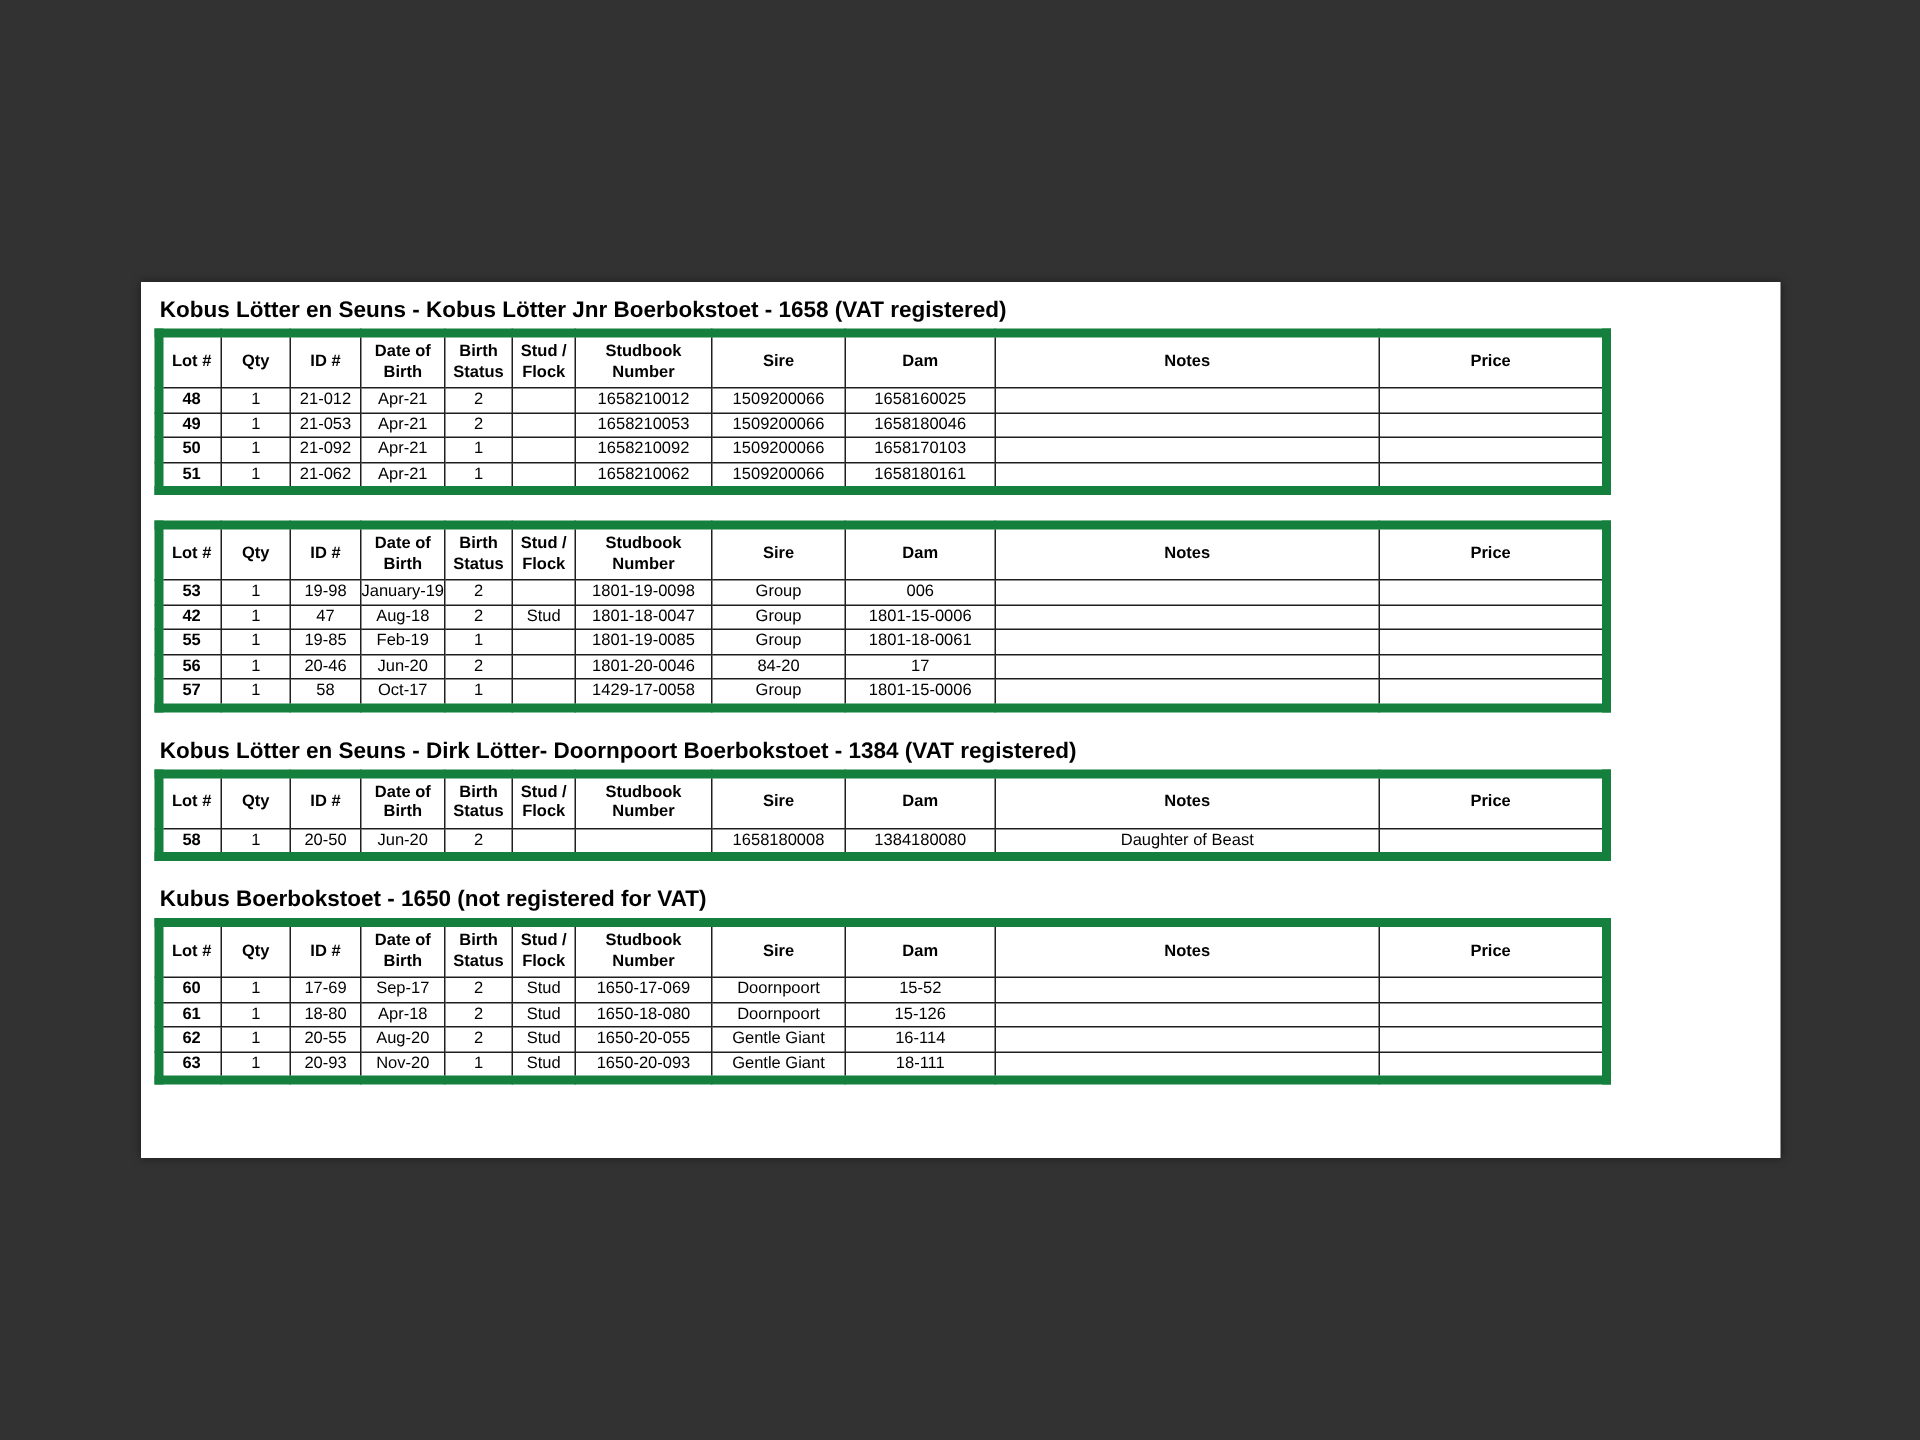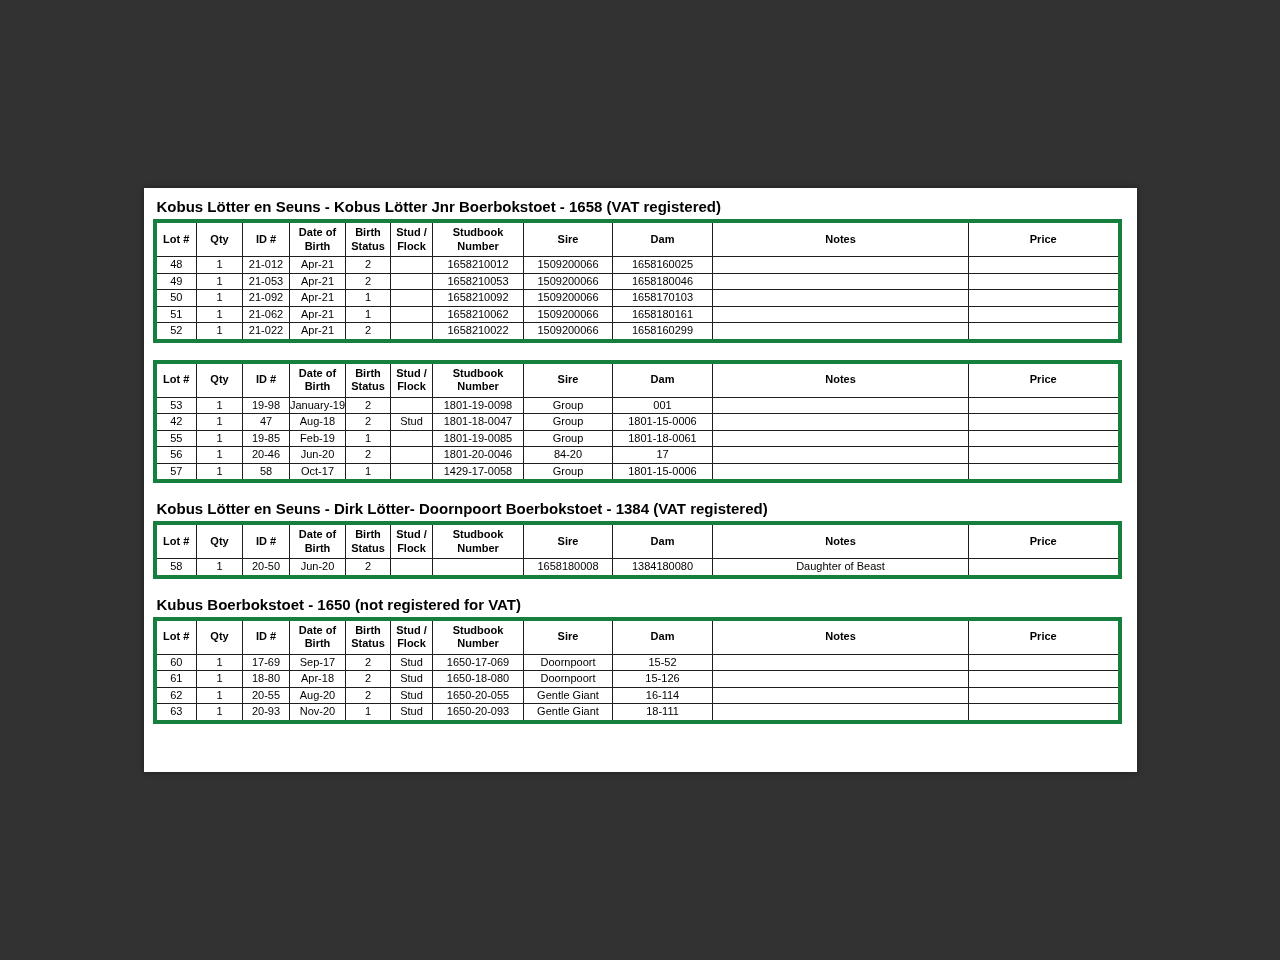--- a/index.html
+++ b/index.html
@@ -11,42 +11,42 @@
     height: 960px;
     background: #323232;
     display: flex;
     align-items: center;
     justify-content: center;
     font-family: "Liberation Sans", sans-serif;
     color: #000;
     overflow: hidden;
   }
   .page {
-    width: 993px;
+    width: 1093px;
     height: 584px;
     background: #ffffff;
     box-sizing: border-box;
     padding: 10px 0 0 9px;
     box-shadow: 0 0 6px rgba(0,0,0,0.45);
   }
   .section + .section {
     margin-top: 17px;
   }
   .section-title {
     font-size: 15px;
     font-weight: bold;
     line-height: 18px;
     margin: 0 0 3px 4px;
     white-space: nowrap;
   }
   table.lots-table {
     border-collapse: collapse;
     table-layout: fixed;
     width: 965px;
-    border: 4px solid #15803d;
+    border: 6px solid #15803d;
   }
   table.lots-table th,
   table.lots-table td {
     border: 1.5px solid #1f1f1f;
     text-align: center;
     vertical-align: middle;
     padding: 0;
     overflow: hidden;
     white-space: nowrap;
   }
@@ -54,21 +54,21 @@
     font-size: 11px;
     font-weight: bold;
     height: 33px;
     line-height: 13.5px;
   }
   table.lots-table td {
     font-size: 11px;
     height: 15.5px;
     line-height: 15.5px;
   }
-  td.cell-lot { font-weight: normal; }
+  td.cell-lot { font-weight: bold; }
   
   col.col-lot          { width: 42px; }
   col.col-qty          { width: 46px; }
   col.col-id           { width: 47px; }
   col.col-dob          { width: 56px; }
   col.col-birth_status { width: 45px; }
   col.col-stud_flock   { width: 42px; }
   col.col-studbook     { width: 91px; }
   col.col-sire         { width: 89px; }
   col.col-dam          { width: 100px; }
@@ -182,33 +182,20 @@
             <td class="cell-id">21-062</td>
             <td class="cell-dob">Apr-21</td>
             <td class="cell-birth_status">1</td>
             <td class="cell-stud_flock"></td>
             <td class="cell-studbook">1658210062</td>
             <td class="cell-sire">1509200066</td>
             <td class="cell-dam">1658180161</td>
             <td class="cell-notes"></td>
             <td class="cell-price"></td>
           </tr>
-          <tr>
-            <td class="cell-lot">52</td>
-            <td class="cell-qty">1</td>
-            <td class="cell-id">21-022</td>
-            <td class="cell-dob">Apr-21</td>
-            <td class="cell-birth_status">2</td>
-            <td class="cell-stud_flock"></td>
-            <td class="cell-studbook">1658210022</td>
-            <td class="cell-sire">1509200066</td>
-            <td class="cell-dam">1658160299</td>
-            <td class="cell-notes"></td>
-            <td class="cell-price"></td>
-          </tr>
         </tbody>
     </table>
   </section>
 
   <section class="section">
     <table class="lots-table">
       <colgroup>
           <col class="col-lot">
           <col class="col-qty">
           <col class="col-id">
@@ -265,21 +252,21 @@
       <tbody>
           <tr>
             <td class="cell-lot">53</td>
             <td class="cell-qty">1</td>
             <td class="cell-id">19-98</td>
             <td class="cell-dob">January-19</td>
             <td class="cell-birth_status">2</td>
             <td class="cell-stud_flock"></td>
             <td class="cell-studbook">1801-19-0098</td>
             <td class="cell-sire">Group</td>
-            <td class="cell-dam">001</td>
+            <td class="cell-dam">006</td>
             <td class="cell-notes"></td>
             <td class="cell-price"></td>
           </tr>
           <tr>
             <td class="cell-lot">42</td>
             <td class="cell-qty">1</td>
             <td class="cell-id">47</td>
             <td class="cell-dob">Aug-18</td>
             <td class="cell-birth_status">2</td>
             <td class="cell-stud_flock">Stud</td>

